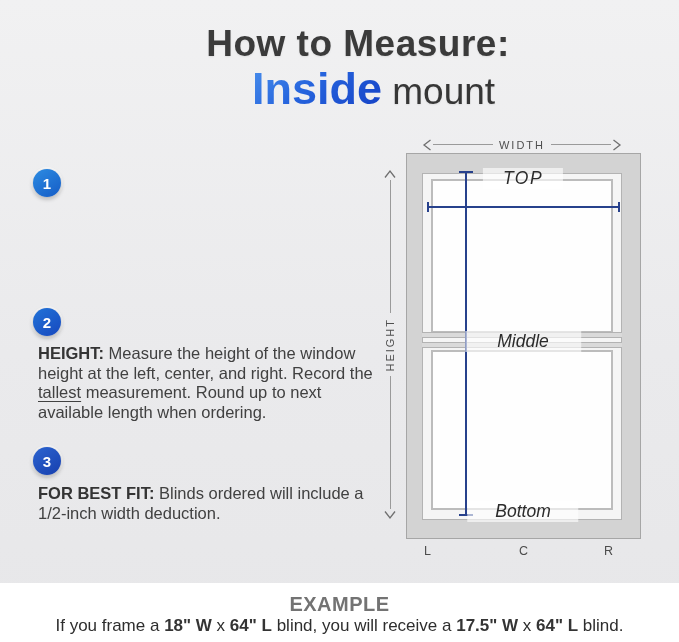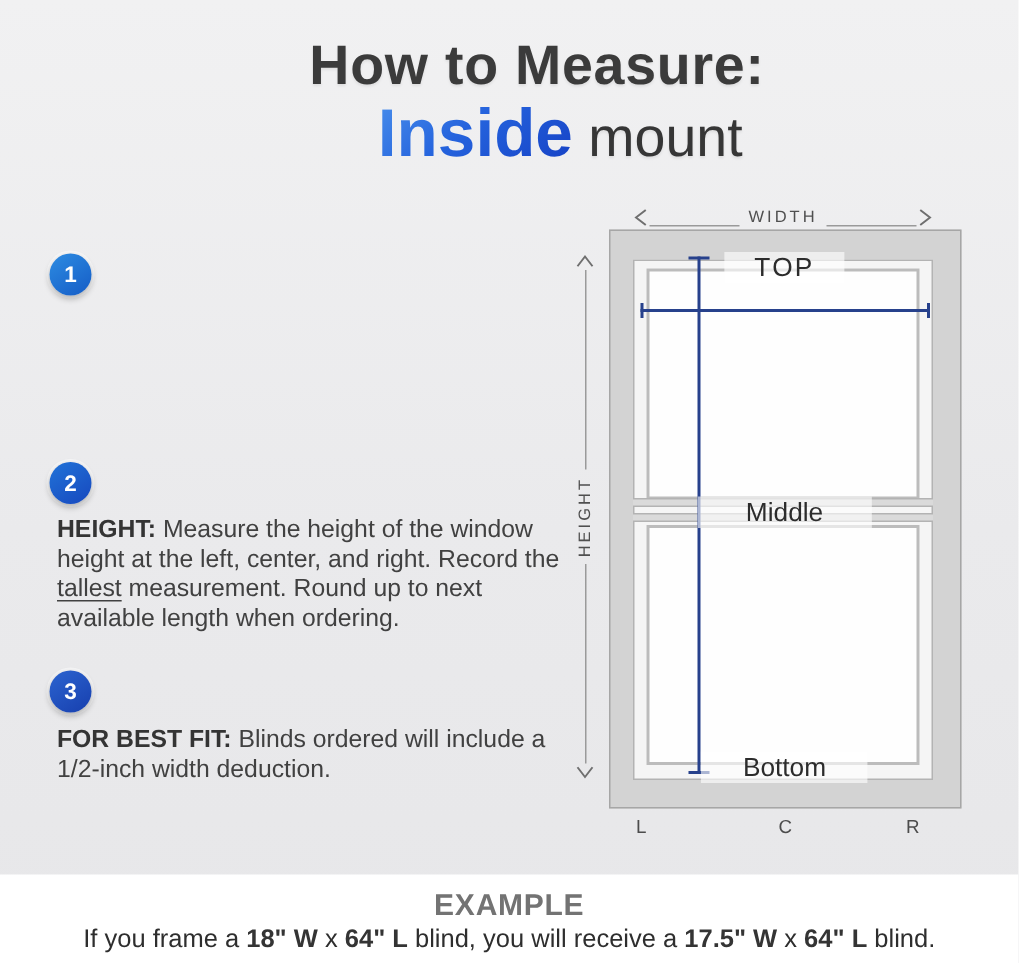--- a/index.html
+++ b/index.html
@@ -24,21 +24,21 @@
     box-shadow:0 2px 4px rgba(0,0,0,.3),0 0 0 2px rgba(255,255,255,.55);z-index:2;}
   .badge-1{top:169px;background:linear-gradient(145deg,#2d8ce2,#155cc6);}
   .badge-2{top:308px;background:linear-gradient(145deg,#2173d8,#1748be);}
   .badge-3{top:447px;background:linear-gradient(145deg,#2c64d0,#173fae);}
   .step-text{position:absolute;left:38px;width:344px;font-size:16.5px;line-height:19.5px;color:#414141;}
   .text-1{top:205px;} .text-2{top:344px;} .text-3{top:484px;}
   .seg-b{font-weight:700;color:#343434;}
   .seg-u{text-decoration:underline;text-underline-offset:3px;}
   
   .width-arrow{position:absolute;left:422px;top:138px;width:200px;height:13px;
-    display:flex;align-items:flex-end;z-index:2;}
+    display:flex;align-items:center;z-index:2;}
   .w-line{height:1px;flex:1;background:#9a9a9a;}
   .width-label{font-size:11px;letter-spacing:2px;color:#4f4f4f;margin:0 6px;font-weight:500;}
   .height-arrow{position:absolute;left:381px;top:169px;height:351px;width:18px;
     display:flex;flex-direction:column;align-items:center;z-index:2;}
   .h-line{width:1px;flex:1;background:#9a9a9a;}
   .height-label{writing-mode:vertical-rl;transform:rotate(180deg);
     font-size:11px;letter-spacing:2px;color:#4f4f4f;margin:5px 0;font-weight:500;}
   .chev{flex:0 0 auto;display:block;}
   
   .window{position:absolute;left:406px;top:153px;width:235px;height:386px;
@@ -54,21 +54,21 @@
   .rail-top{top:0;} .rail-bottom{bottom:0;}
   
   .vline{position:absolute;left:465px;top:171px;width:2px;height:345px;background:#27418c;z-index:3;}
   .vline::before,.vline::after{content:"";position:absolute;left:-6px;width:14px;height:2px;background:#27418c;}
   .vline::before{top:0;} .vline::after{bottom:0;}
   .hline{position:absolute;left:427px;top:206px;width:193px;height:2px;background:#27418c;z-index:3;}
   .hline::before,.hline::after{content:"";position:absolute;top:-4px;width:2px;height:10px;background:#27418c;}
   .hline::before{left:0;} .hline::after{right:0;}
   
   .win-label{position:absolute;left:523px;transform:translateX(-50%);
-    background:rgba(255,255,255,.62);font-size:17.5px;color:#2c2c2c;z-index:4;white-space:nowrap;line-height:21px;}
+    background:rgba(255,255,255,.62);font-size:17.5px;color:#2c2c2c;z-index:4;white-space:nowrap;line-height:21px;font-style:italic;}
   .label-top{top:168px;letter-spacing:1.5px;padding:0 20px;}
   .label-middle{top:331px;padding:0 32px;}
   .label-bottom{top:501px;padding:0 28px;}
   .col-label{position:absolute;top:544px;font-size:12.5px;color:#4c4c4c;z-index:2;}
   .col-l{left:424px;} .col-c{left:519px;} .col-r{left:604px;}
   
   .bottom-band{position:absolute;left:0;top:583px;width:679px;height:59px;background:#ffffff;text-align:center;z-index:2;}
   .example-heading{margin-top:11px;font-size:20px;font-weight:700;color:#737373;letter-spacing:.5px;line-height:20px;}
   .example-text{margin-top:2px;font-size:17px;color:#2e2e2e;line-height:20px;}
 </style>

